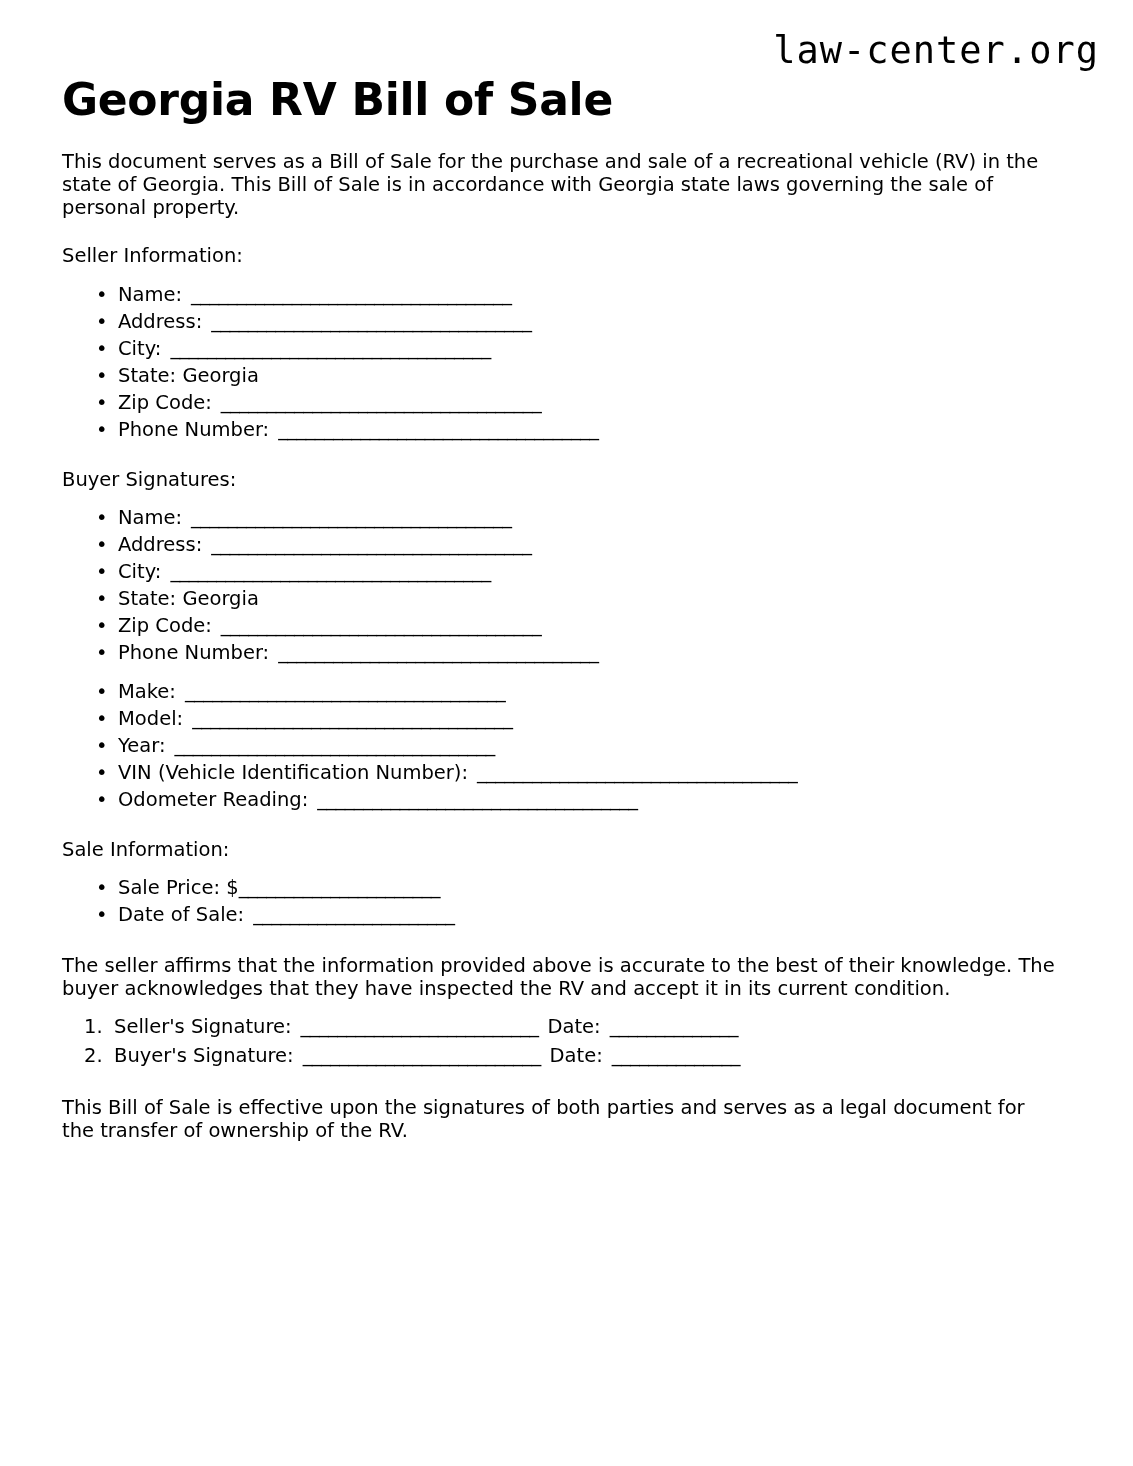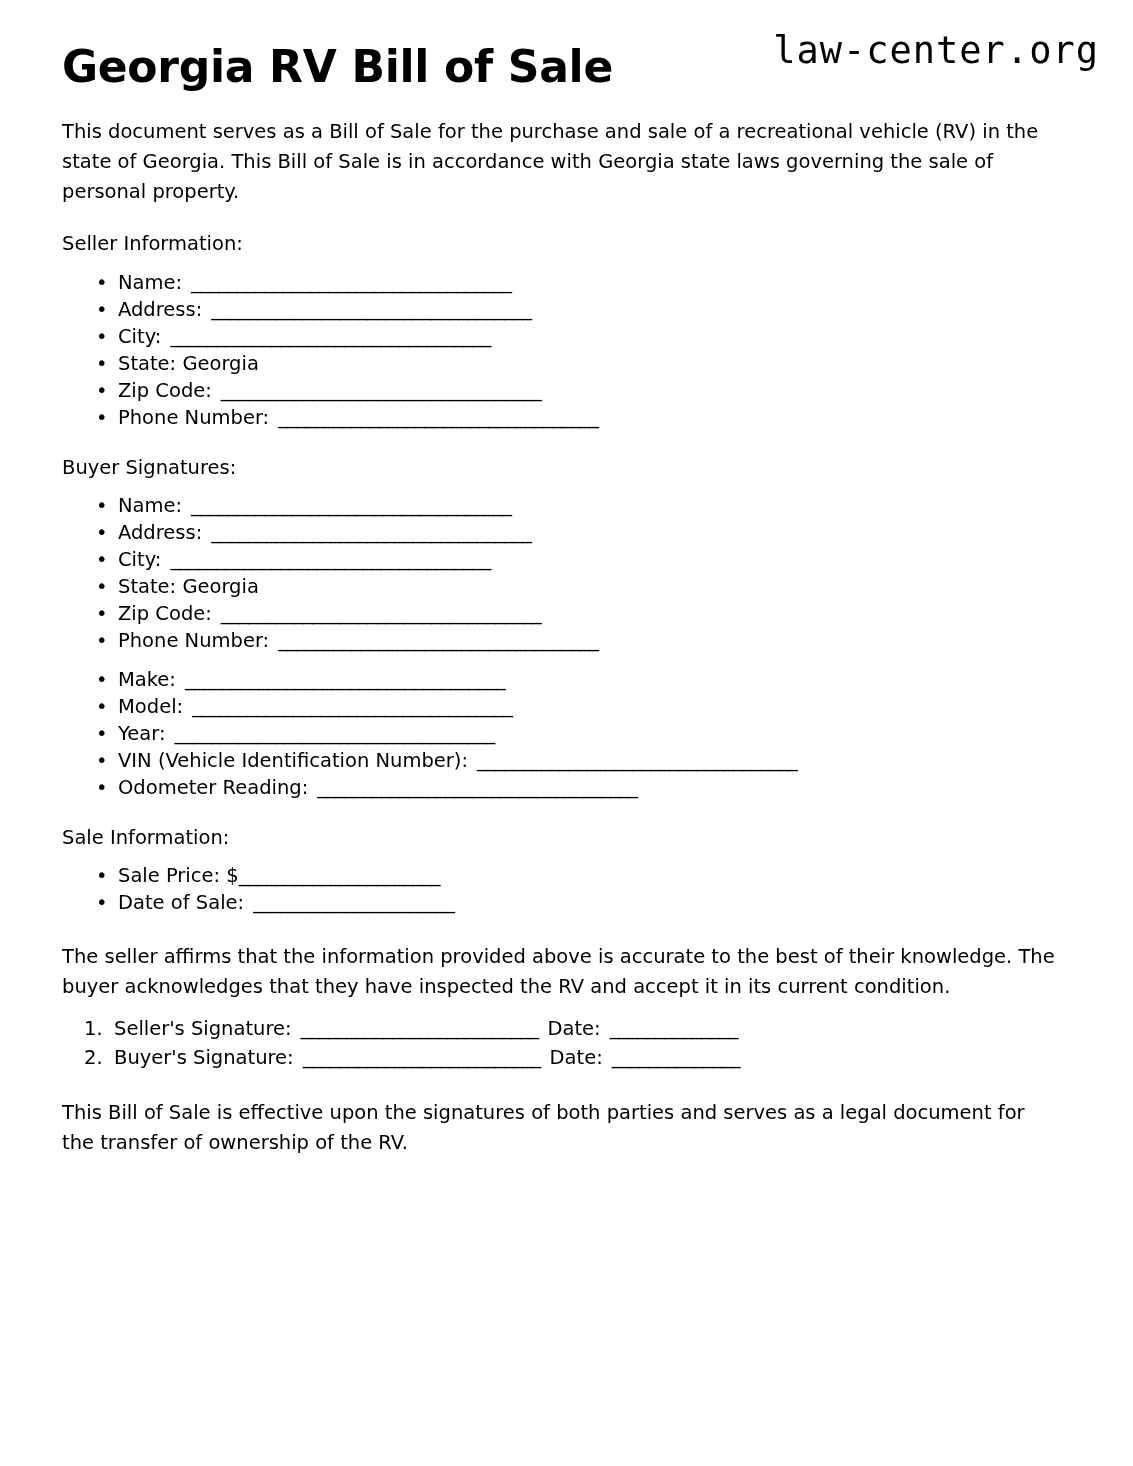--- a/index.html
+++ b/index.html
@@ -33,26 +33,26 @@
     color: #000000;
     font-weight: 400;
     white-space: nowrap;
     line-height: 1;
   }
   h1.doc-title {
     font-size: 44px;
     font-weight: bold;
     letter-spacing: -0.3px;
     margin: 0;
-    padding-top: 43px;
+    padding-top: 76px;
     line-height: 1.1;
   }
   p.para {
     font-size: 19.5px;
-    line-height: 30px;
+    line-height: 23px;
     margin: 26px 0 0 0;
     max-width: 1000px;
   }
   h2.section {
     font-size: 19.5px;
     font-weight: normal;
     margin: 24px 0 0 0;
     line-height: 1.3;
   }
   ul.fields {

